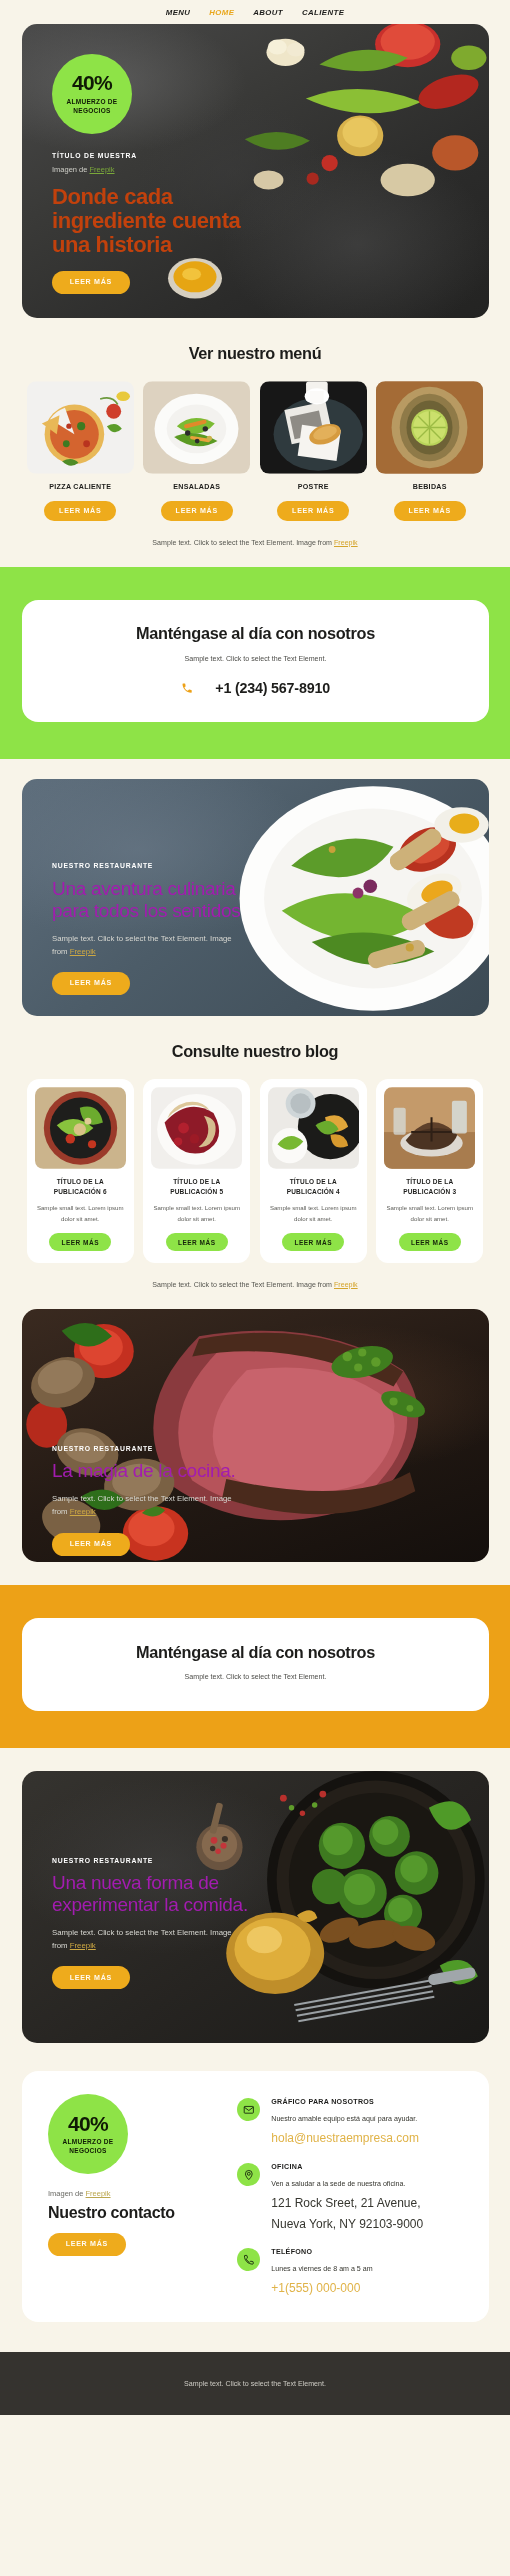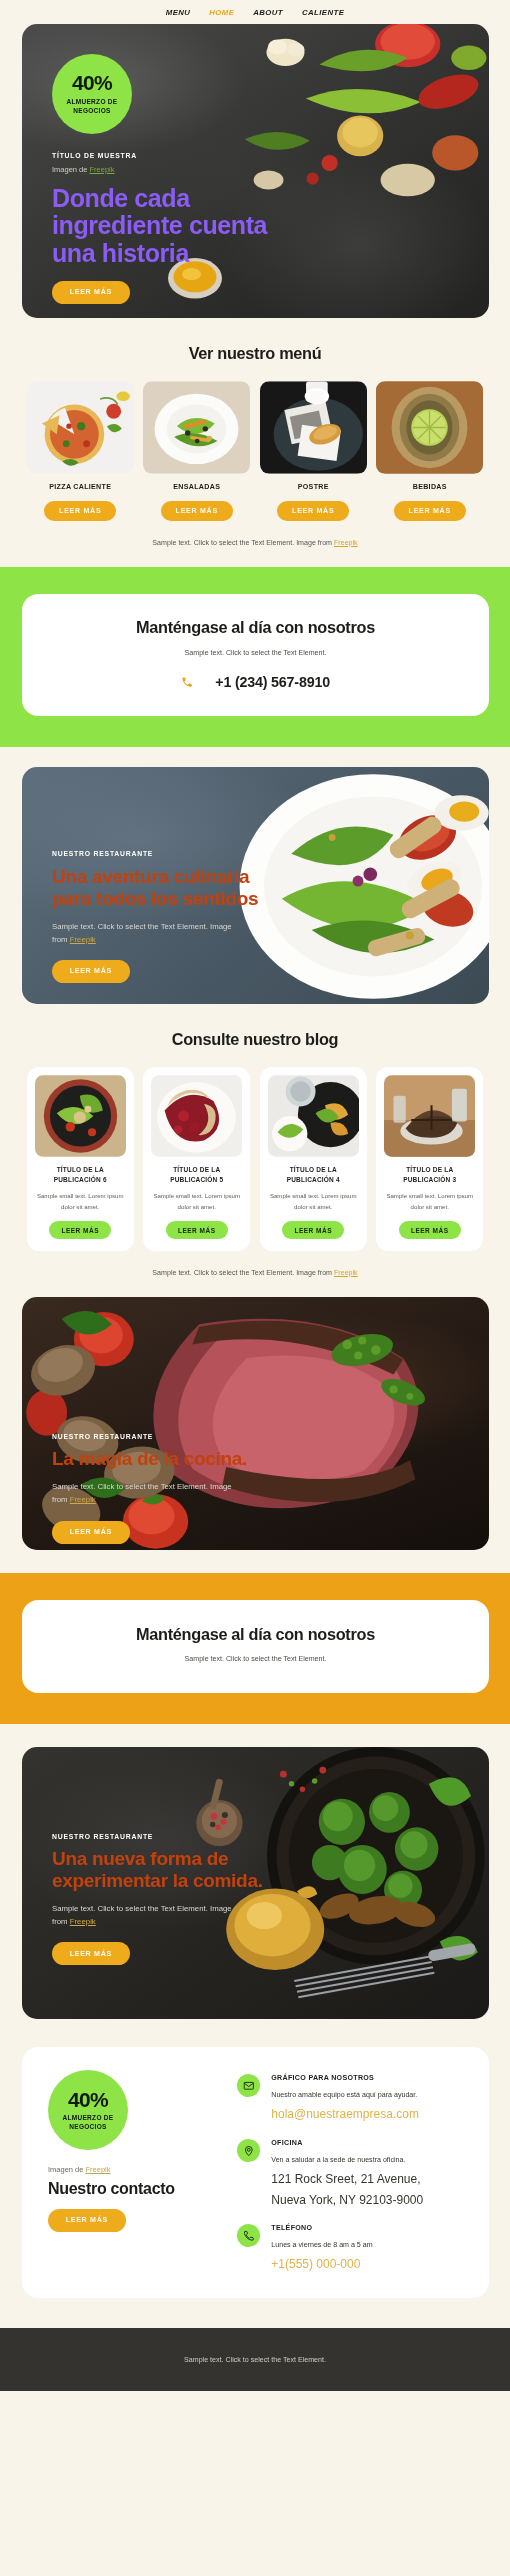--- a/index.html
+++ b/index.html
@@ -88,27 +88,27 @@
 
   .eyebrow {
     font-size: 6.8px; font-weight: 800; letter-spacing: 0.8px;
     color: #ffffff; margin-top: 17.7px;
   }
   .imagen-de { font-size: 7.5px; color: #cfcfc8; margin-top: 6.1px; }
   .imagen-de .fp { color: #bba74f; }
   .imagen-de .fp-green { color: #7aa83a; }
 
   h1.hero-title {
-    font-size: 25px; line-height: 1.1; font-weight: 800;
-    color: #8b5cf6; margin-top: 11px; letter-spacing: -0.4px;
+    font-size: 22px; line-height: 1.1; font-weight: 800;
+    color: #c2410c; margin-top: 11px; letter-spacing: -0.4px;
     max-width: 231px;
   }
   h2.banner-title {
-    font-size: 19px; line-height: 1.16; font-weight: 700;
-    color: #c2410c; margin-top: 8.2px; letter-spacing: -0.3px;
+    font-size: 19px; line-height: 1.16; font-weight: 400;
+    color: #a21caf; margin-top: 8.2px; letter-spacing: -0.3px;
     max-width: 224px;
   }
   .banner-sub { font-size: 7.8px; color: #d8d8d2; margin-top: 11px; line-height: 1.65; max-width: 184px; }
   .banner-sub .fp { color: #cda843; }
 
   .btn {
     display: inline-flex; align-items: center; justify-content: center;
     border: none; cursor: pointer;
     font-family: inherit;
   }
@@ -145,21 +145,21 @@
   .caption {
     text-align: center; font-size: 7.1px; color: #565650;
     padding: 17.7px 0 20.4px;
   }
   .caption .fp { color: #d4a42c; }
 
   
   .white-card {
     background: #fff; border-radius: 16.3px;
     padding: 24.5px 27px 26px; text-align: center;
-    width: 467px; margin: 4px auto;
+    width: 467px; margin: 10px auto;
   }
   .white-card h2 { font-size: 16.3px; font-weight: 800; letter-spacing: -0.3px; }
   .white-card .sub {
     font-size: 7.1px; color: #4c4c48; margin-top: 9.5px; line-height: 1.9;
   }
   .phone-row {
     display: flex; align-items: center; justify-content: center;
     gap: 22px; margin-top: 13.6px; text-align: center;
   }
   .phone-row .num { font-size: 14.3px; font-weight: 800; letter-spacing: -0.2px; }

